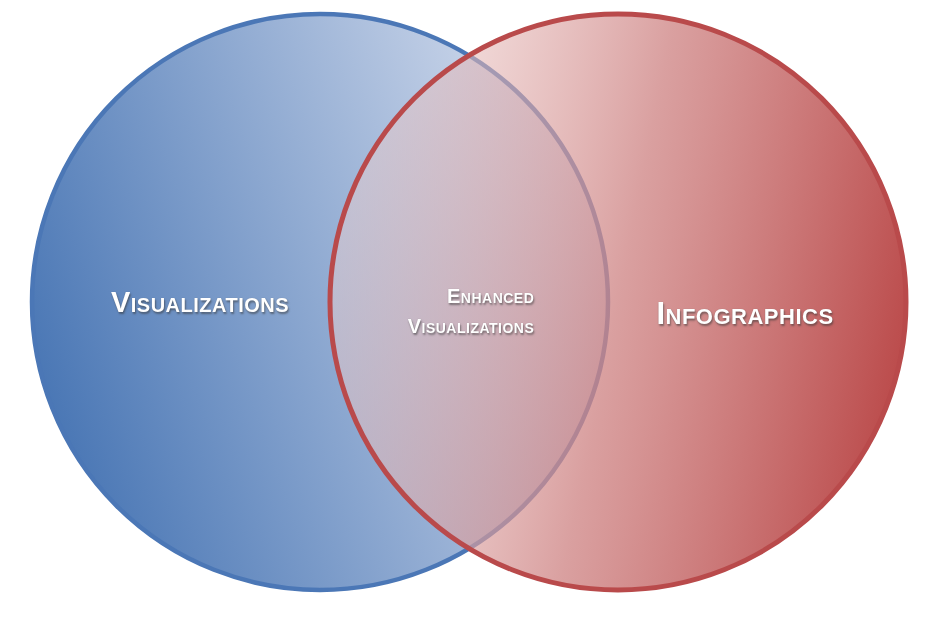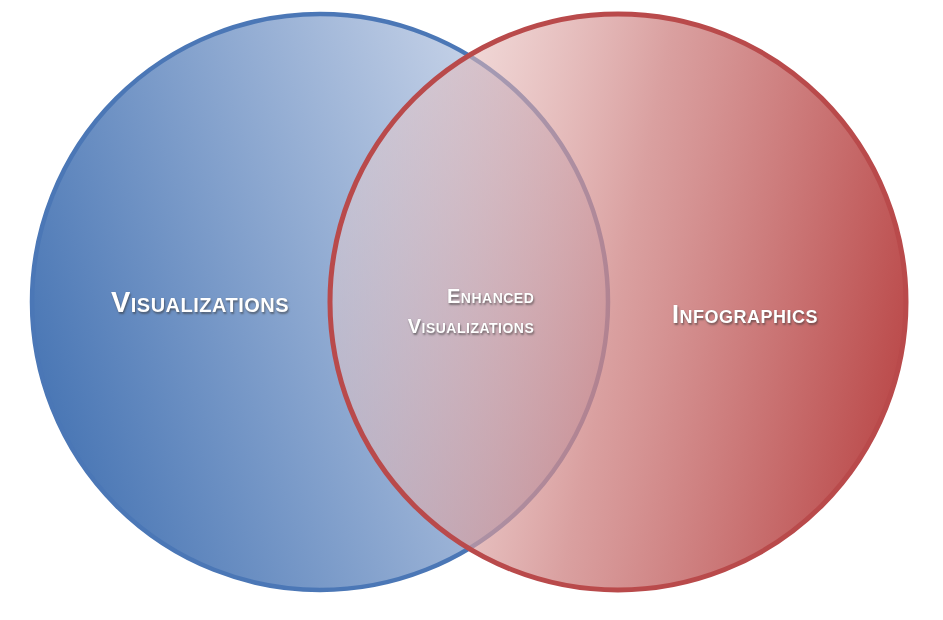--- a/index.html
+++ b/index.html
@@ -17,21 +17,21 @@
     transform: translate(-50%, -50%);
     color: #ffffff;
     font-weight: bold;
     font-variant: small-caps;
     white-space: nowrap;
     letter-spacing: 0.5px;
     text-shadow: 1px 2px 2px rgba(55,55,55,0.55), 0 0 1px rgba(80,80,80,0.35);
     user-select: none;
   }
   .label-left   { left: 200px; top: 302px; font-size: 29px; }
-  .label-right  { left: 745px; top: 314px; font-size: 25px; }
+  .label-right  { left: 745px; top: 314px; font-size: 31px; }
   .label-overlap {
     left: 471px; top: 311px;
     font-size: 20px;
     line-height: 30px;
     text-align: right;
   }
 </style>
 </head>
 <body>
 

